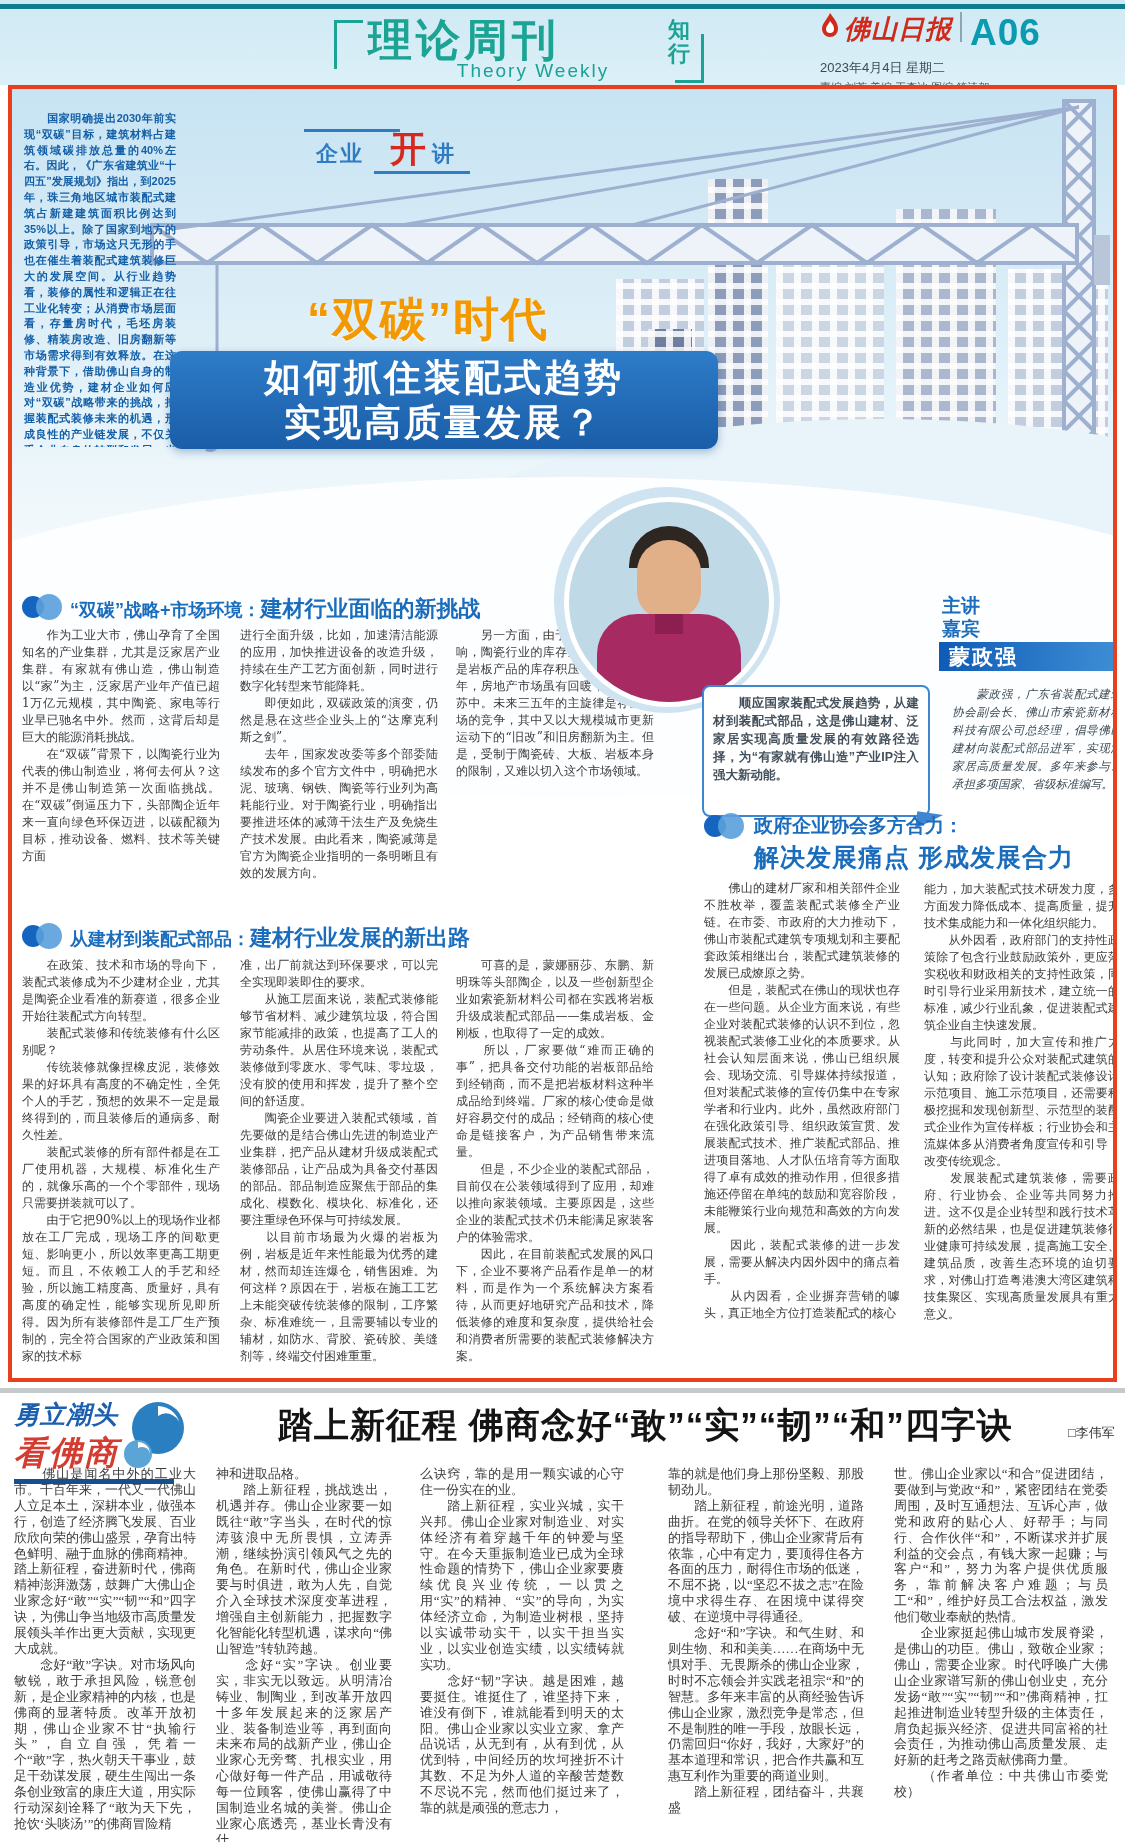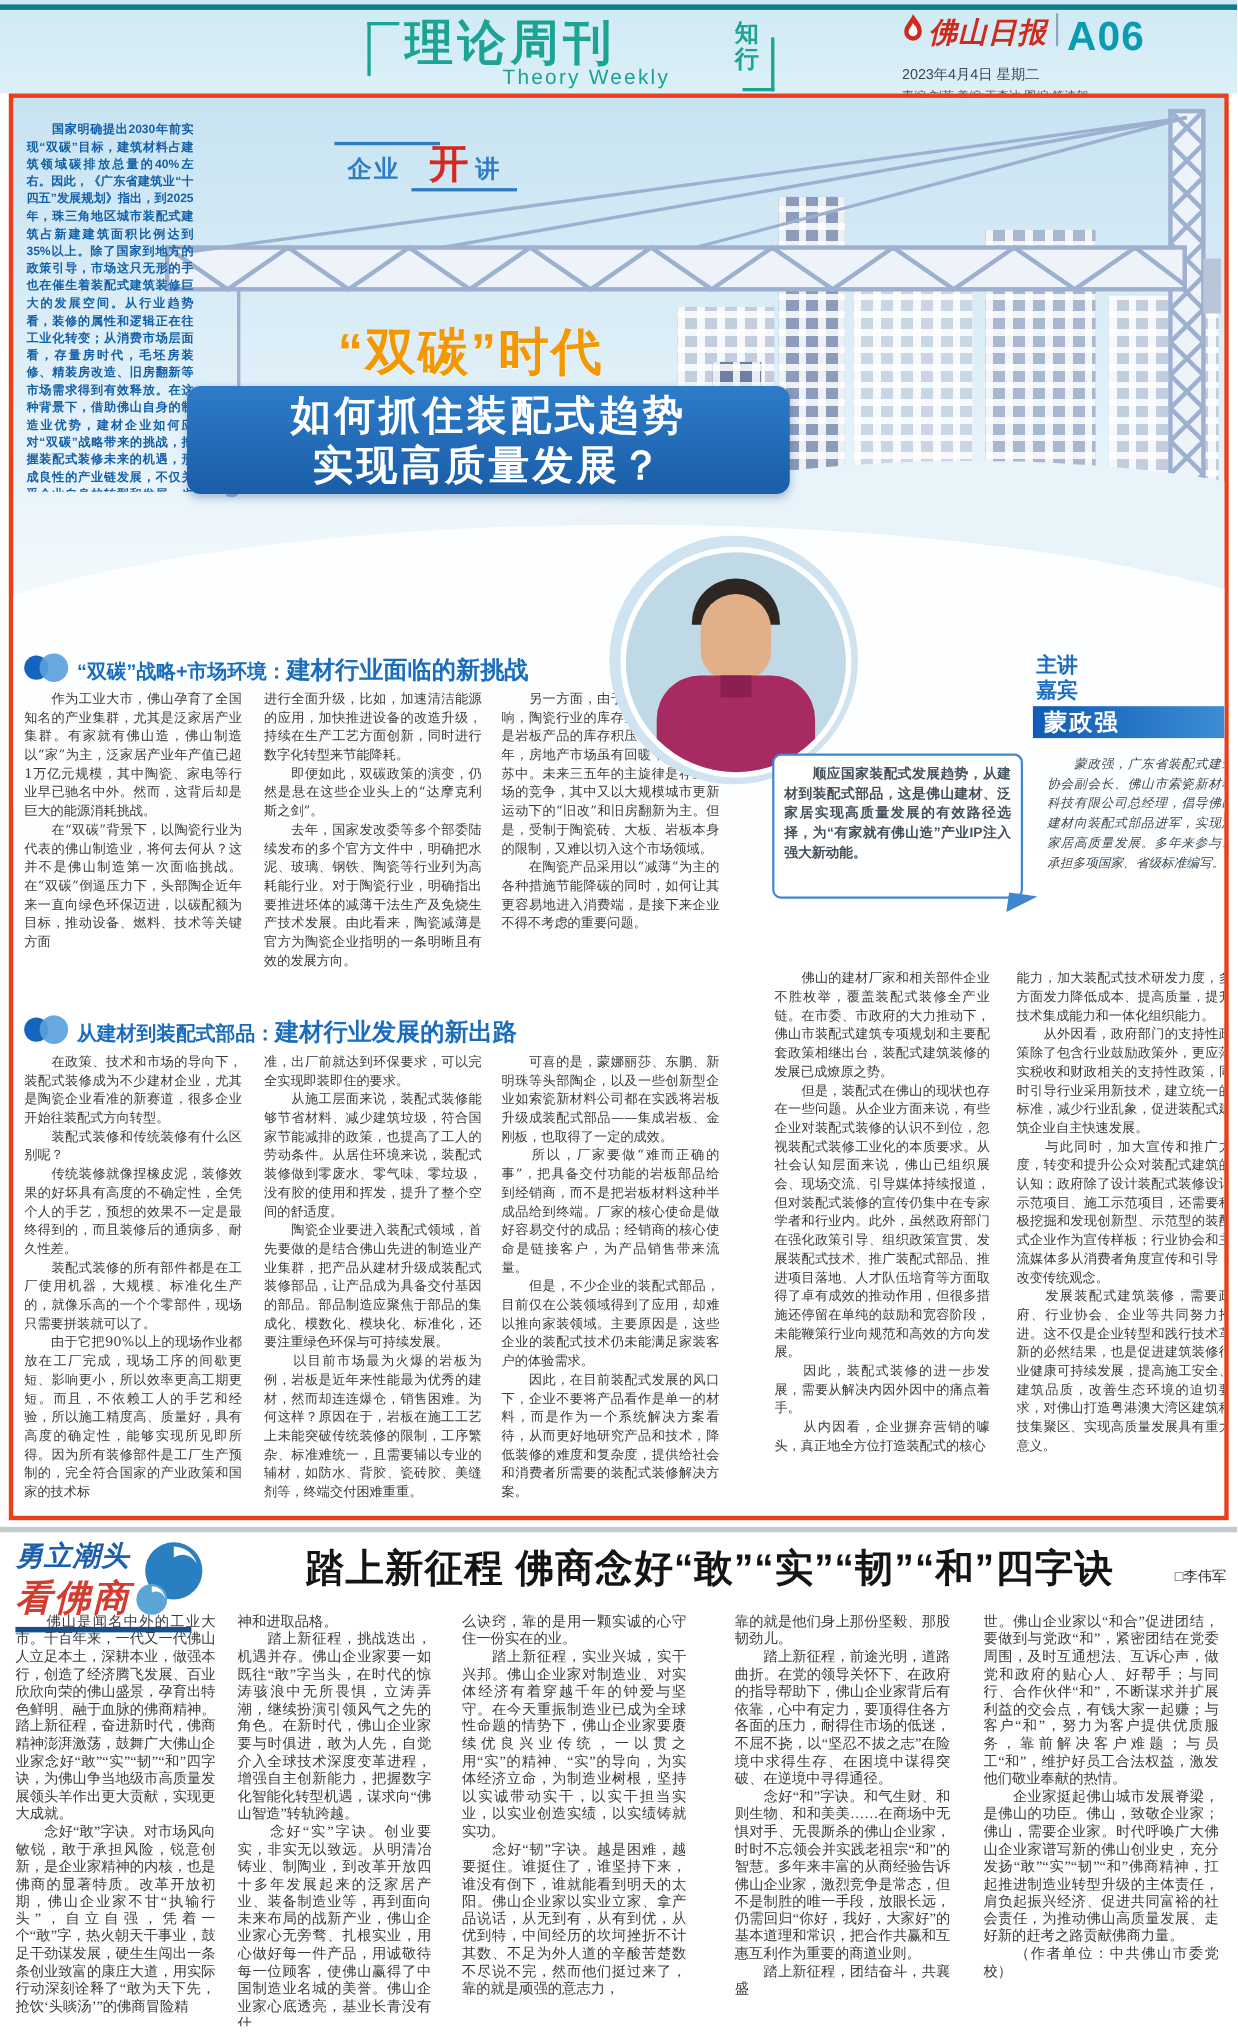--- a/index.html
+++ b/index.html
@@ -179,43 +179,52 @@
         <p>　　作为工业大市，佛山孕育了全国知名的产业集群，尤其是泛家居产业集群。有家就有佛山造，佛山制造以“家”为主，泛家居产业年产值已超1万亿元规模，其中陶瓷、家电等行业早已驰名中外。然而，这背后却是巨大的能源消耗挑战。</p>
         <p>　　在“双碳”背景下，以陶瓷行业为代表的佛山制造业，将何去何从？这并不是佛山制造第一次面临挑战。在“双碳”倒逼压力下，头部陶企近年来一直向绿色环保迈进，以碳配额为目标，推动设备、燃料、技术等关键方面</p>
       </div>
     <div class="col" style="left:228px;top:538px;width:198px;height:286px;">
         <p>进行全面升级，比如，加速清洁能源的应用，加快推进设备的改造升级，持续在生产工艺方面创新，同时进行数字化转型来节能降耗。</p>
         <p>　　即便如此，双碳政策的演变，仍然是悬在这些企业头上的“达摩克利斯之剑”。</p>
         <p>　　去年，国家发改委等多个部委陆续发布的多个官方文件中，明确把水泥、玻璃、钢铁、陶瓷等行业列为高耗能行业。对于陶瓷行业，明确指出要推进坯体的减薄干法生产及免烧生产技术发展。由此看来，陶瓷减薄是官方为陶瓷企业指明的一条明晰且有效的发展方向。</p>
       </div>
     <div class="col" style="left:444px;top:538px;width:198px;height:286px;">
         <p>　　另一方面，由于房地产市场的影响，陶瓷行业的库存量非常大，尤其是岩板产品的库存积压非常严重。今年，房地产市场虽有回暖，但仍在复苏中。未来三五年的主旋律是存量市场的竞争，其中又以大规模城市更新运动下的“旧改”和旧房翻新为主。但是，受制于陶瓷砖、大板、岩板本身的限制，又难以切入这个市场领域。</p>
-        <p>　　在陶瓷产品采用以“减薄”为主的各种措施节能降碳的同时，如何让其更容易地进入消费端，是接下来企业不得不考虑的重要问题。</p>
       </div>
 
     <div class="ph-back"></div>
     <div class="photo">
       <div class="hair"></div>
       <div class="head"></div>
       <div class="shirt"></div>
       <div class="collar"></div>
     </div>
     <div class="role">
       <div>主讲</div>
         <div>嘉宾</div>
     </div>
     <div class="namebar">蒙政强</div>
     <div class="bubble">
       <span>　　顺应国家装配式发展趋势，从建材到装配式部品，这是佛山建材、泛家居实现高质量发展的有效路径选择，为“有家就有佛山造”产业IP注入强大新动能。</span>
       <i class="tail"></i>
     </div>
     <div class="bio">　　蒙政强，广东省装配式建筑协会副会长、佛山市索瓷新材料科技有限公司总经理，倡导佛山建材向装配式部品进军，实现泛家居高质量发展。多年来参与、承担多项国家、省级标准编写。</div>
 
-
-    <div class="col" style="left:692px;top:792px;width:196px;height:494px;">
+    <div class="sechead" style="left:692px;top:724px;">
+      <span class="dots">
+          <i class="d1"></i>
+          <i class="d2"></i>
+        </span>
+      <span class="sh-stack" style="margin-left:10px;">
+        <div class="pre">政府企业协会多方合力：</div>
+        <div class="main">解决发展痛点  形成发展合力</div>
+      </span>
+    </div>
+
+    <div class="col" style="left:692px;top:792px;width:196px;height:494px;font-family:Liberation Mono, monospace;">
         <p>　　佛山的建材厂家和相关部件企业不胜枚举，覆盖装配式装修全产业链。在市委、市政府的大力推动下，佛山市装配式建筑专项规划和主要配套政策相继出台，装配式建筑装修的发展已成燎原之势。</p>
         <p>　　但是，装配式在佛山的现状也存在一些问题。从企业方面来说，有些企业对装配式装修的认识不到位，忽视装配式装修工业化的本质要求。从社会认知层面来说，佛山已组织展会、现场交流、引导媒体持续报道，但对装配式装修的宣传仍集中在专家学者和行业内。此外，虽然政府部门在强化政策引导、组织政策宣贯、发展装配式技术、推广装配式部品、推进项目落地、人才队伍培育等方面取得了卓有成效的推动作用，但很多措施还停留在单纯的鼓励和宽容阶段，未能鞭策行业向规范和高效的方向发展。</p>
         <p>　　因此，装配式装修的进一步发展，需要从解决内因外因中的痛点着手。</p>
         <p>　　从内因看，企业摒弃营销的噱头，真正地全方位打造装配式的核心</p>
       </div>
     <div class="col" style="left:912px;top:792px;width:196px;height:494px;">
         <p>能力，加大装配式技术研发力度，多方面发力降低成本、提高质量，提升技术集成能力和一体化组织能力。</p>
         <p>　　从外因看，政府部门的支持性政策除了包含行业鼓励政策外，更应落实税收和财政相关的支持性政策，同时引导行业采用新技术，建立统一的标准，减少行业乱象，促进装配式建筑企业自主快速发展。</p>
         <p>　　与此同时，加大宣传和推广力度，转变和提升公众对装配式建筑的认知；政府除了设计装配式装修设计示范项目、施工示范项目，还需要积极挖掘和发现创新型、示范型的装配式企业作为宣传样板；行业协会和主流媒体多从消费者角度宣传和引导，改变传统观念。</p>
         <p>　　发展装配式建筑装修，需要政府、行业协会、企业等共同努力推进。这不仅是企业转型和践行技术革新的必然结果，也是促进建筑装修行业健康可持续发展，提高施工安全、建筑品质，改善生态环境的迫切要求，对佛山打造粤港澳大湾区建筑科技集聚区、实现高质量发展具有重大意义。</p>

